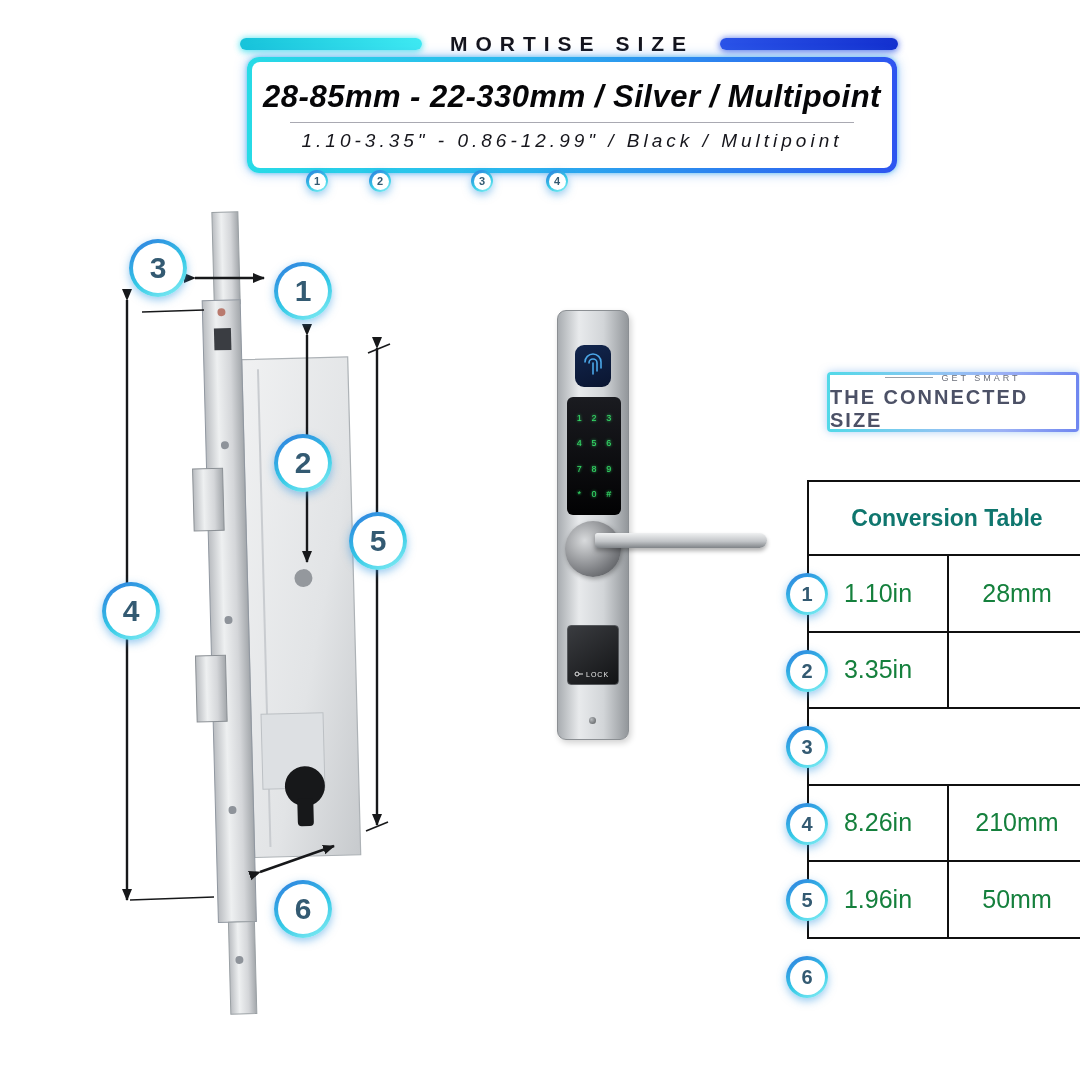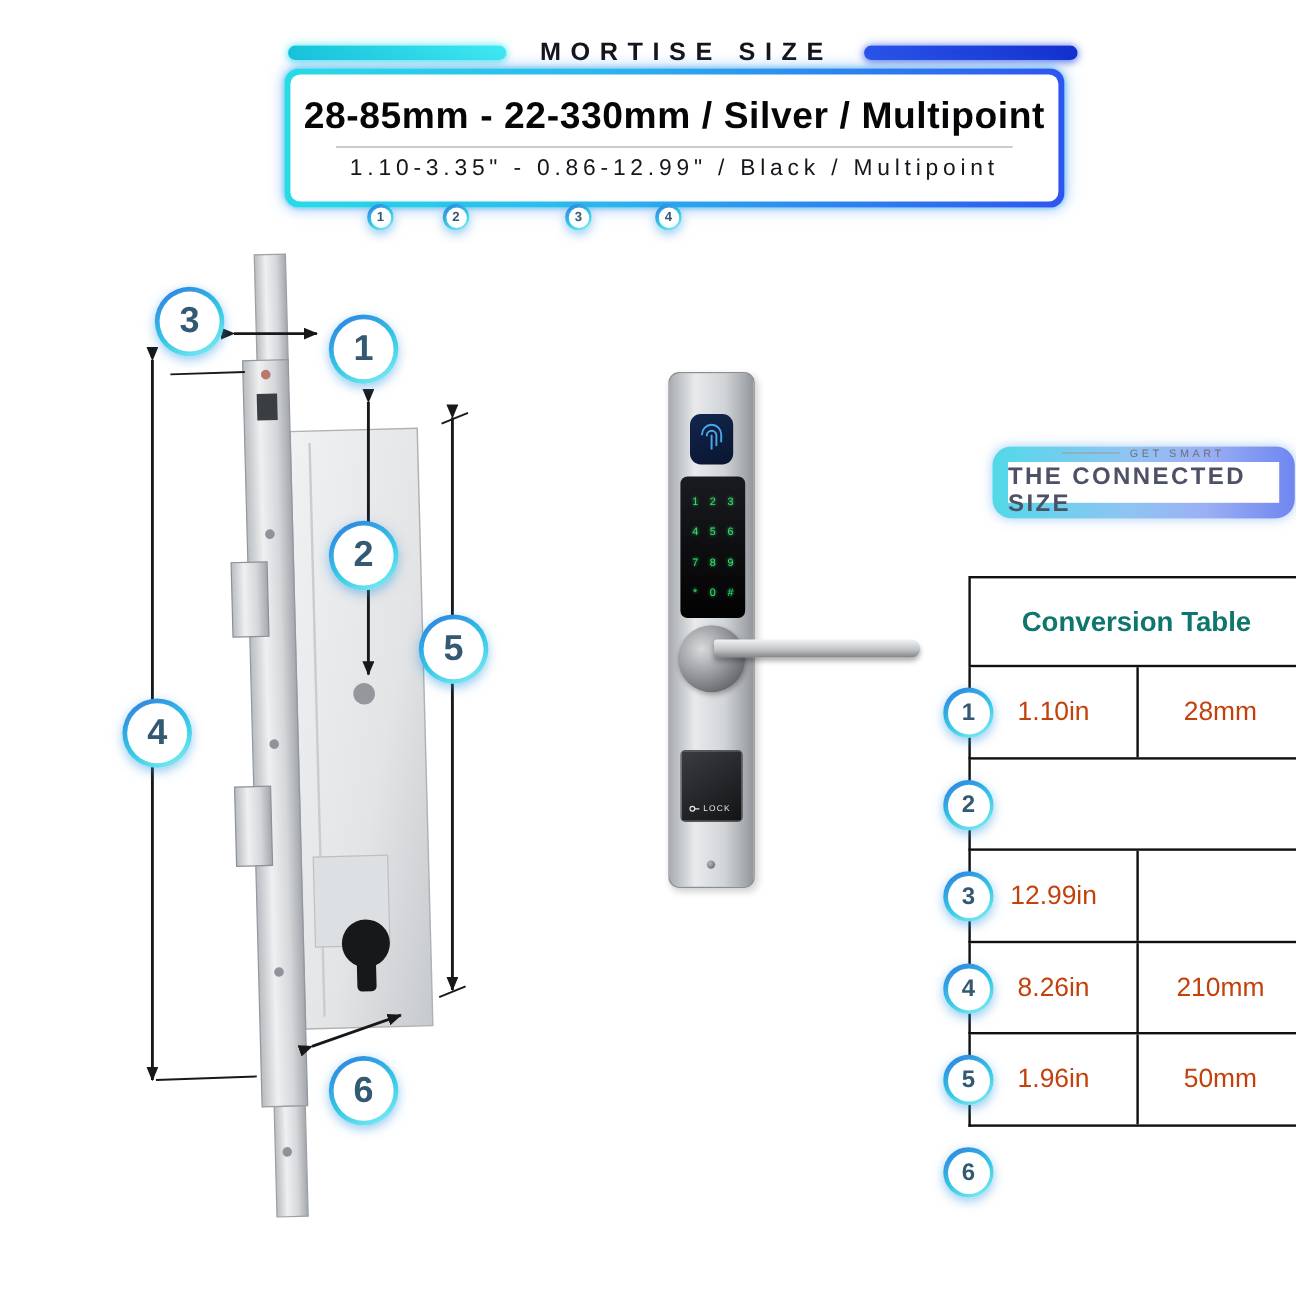--- a/index.html
+++ b/index.html
@@ -15,24 +15,24 @@
   .neon-bar { position:absolute; height:12px; border-radius:8px; }
   .bar-left  { left:208px; top:38px; width:182px;
     background:linear-gradient(90deg,#17c3da,#3ee9f2);
     box-shadow:0 0 7px rgba(52,224,238,.8), 0 3px 6px rgba(52,224,238,.35); }
   .bar-right { left:688px; top:38px; width:178px;
     background:linear-gradient(90deg,#2a53e8,#1330cf);
     box-shadow:0 0 7px rgba(40,80,230,.7), 0 3px 6px rgba(40,80,230,.35); }
   .page-title { position:absolute; left:390px; top:32px; width:300px;
     text-align:center; font-size:21px; font-weight:600; letter-spacing:8px; color:#14141c; }
 
-  .banner { position:absolute; left:205px; top:57px; width:650px; height:116px;
+  .banner { position:absolute; left:215px; top:57px; width:650px; height:116px;
     border-radius:12px; padding:5px;
     background:linear-gradient(90deg,#27dbe6,#2bb7ee 40%,#2d55f0);
-    box-shadow:0 0 12px rgba(60,140,240,.55), 0 0 4px rgba(45,200,235,.6); }
+    box-shadow:0 0 12px rgba(60,140,240,.55), 0 0 4px rgba(45,200,235,.6);font-style:italic; }
   .banner-inner { width:100%; height:100%; background:#fff; border-radius:8px;
     display:flex; flex-direction:column; align-items:center; justify-content:center; }
   .banner-line1 { font-size:31px; font-weight:bold; color:#060608; letter-spacing:.5px; }
   .banner-divider { width:88%; height:1px; background:#a9a9b2; margin:7px 0 7px; }
   .banner-line2 { font-size:19px; letter-spacing:4px; color:#16161c; }
 
   
   .cb { position:absolute; border-radius:50%; padding:4px;
     background:linear-gradient(150deg,#2f80e0 5%,#34c9e6 55%,#8df0f5);
     box-shadow:0 3px 9px rgba(50,150,225,.5); }
@@ -67,38 +67,38 @@
   .lockbox { position:absolute; left:30px; top:320px; width:52px; height:60px;
     border-radius:4px; border:1px solid #55585c;
     background:linear-gradient(145deg,#3a3c40,#121315);
     display:flex; align-items:flex-end; padding:6px; }
   .lockbox .lbl { color:#e8e8e8; font-size:7px; letter-spacing:1px; display:flex; align-items:center; gap:3px; }
   .screw { position:absolute; left:52px; top:412px; width:7px; height:7px; border-radius:50%;
     background:radial-gradient(circle at 35% 35%, #b7babd, #54575a); }
 
   
   .brand { position:absolute; left:795px; top:372px; width:252px; height:60px;
-    padding:13px; border-radius:16px;
+    padding:3px; border-radius:4px;
     background:linear-gradient(90deg,#52d9e8,#8fc4f2 45%,#9bb0f5 70%,#6f86f0);
     box-shadow:0 0 9px rgba(90,160,235,.5); }
   .brand-inner { width:100%; height:100%; background:#fff; display:flex;
     flex-direction:column; align-items:center; justify-content:center; }
   .brand-tagline { display:flex; align-items:center; gap:8px;
     font-size:9px; letter-spacing:3px; color:#6b6f7a; }
   .brand-tagline::before { content:""; width:48px; height:1px; background:#9aa0a8; }
   .brand-name { font-size:20px; font-weight:bold; letter-spacing:2px; color:#4c5166; margin-top:3px; }
 
   
   .ct { position:absolute; left:775px; top:480px; width:280px; height:535px; }
   .ct-header { height:76px; border:2px solid #101010; display:flex;
     align-items:center; justify-content:center; font-size:23px; font-weight:bold; color:#0f766e; }
   .ct-body { height:459px; display:grid; grid-template-rows:repeat(6,1fr); }
   .ct-row { display:grid; grid-template-columns:140px 1fr;
     border-left:2px solid #101010; border-right:2px solid #101010; border-bottom:2px solid #101010; }
-  .ct-cell { display:flex; align-items:center; justify-content:center; font-size:22px; color:#c2410c; }
+  .ct-cell { display:flex; align-items:center; justify-content:center; font-size:25px; color:#15803d; }
   .ct-cell.in { border-right:2px solid #101010; }
 </style>
 </head>
 <body>
 
 <div class="canvas">
 
   <div class="neon-bar bar-left"></div>
   <div class="page-title">MORTISE SIZE</div>
   <div class="neon-bar bar-right"></div>
@@ -243,23 +243,23 @@
   </div>
 
   <div class="ct">
     <div class="ct-header">Conversion Table</div>
     <div class="ct-body">
       <div class="ct-row">
         <div class="ct-cell in">1.10in</div>
         <div class="ct-cell">28mm</div>
       </div>
       <div class="ct-row">
-      </div>
-      <div class="ct-row">
-        <div class="ct-cell in">12.99in</div>
+        <div class="ct-cell in">3.35in</div>
+      </div>
+      <div class="ct-row">
       </div>
       <div class="ct-row">
         <div class="ct-cell in">8.26in</div>
         <div class="ct-cell">210mm</div>
       </div>
       <div class="ct-row">
         <div class="ct-cell in">1.96in</div>
         <div class="ct-cell">50mm</div>
       </div>
     </div>

